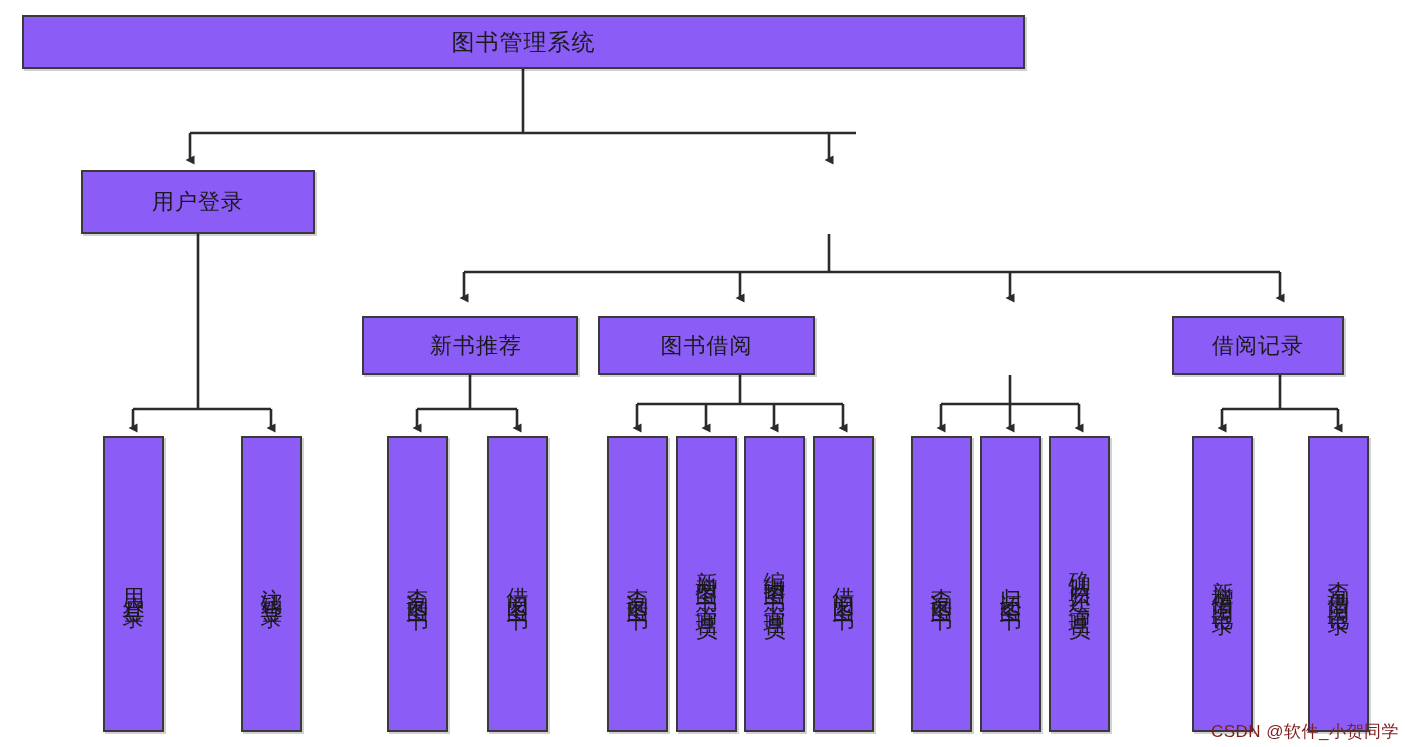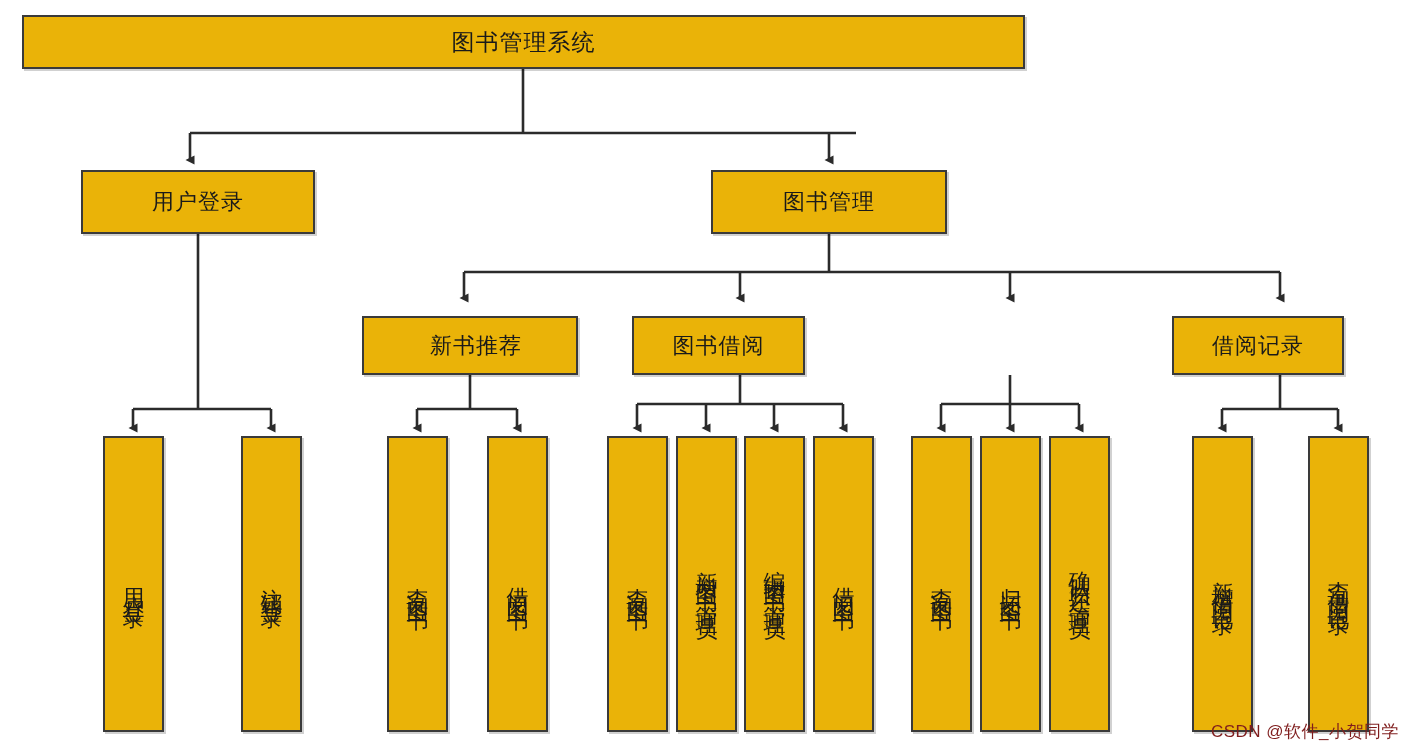--- a/index.html
+++ b/index.html
@@ -23,21 +23,21 @@
     position: absolute;
     left: 0;
     top: 0;
     width: 1405px;
     height: 747px;
     pointer-events: none;
   }
   .node {
     position: absolute;
     box-sizing: border-box;
-    background: #eab308;
+    background: #8b5cf6;
     border: 2.5px solid #3a3a3a;
     box-shadow: 2px 2px 0 rgba(0,0,0,0.18);
     display: flex;
     align-items: center;
     justify-content: center;
     color: #1a1a1a;
   }
   .node-label {
     display: block;
     text-align: center;
@@ -131,28 +131,25 @@
     </g>
   </svg>
 
   <div class="node root horizontal" style="left:22px; top:15px; width:1003px; height:54px;">
     <span class="node-label">图书管理系统</span>
   </div>
 
   <div class="node horizontal" style="left:81px; top:170px; width:234px; height:64px;">
     <span class="node-label">用户登录</span>
   </div>
-  <div class="node horizontal" style="left:711px; top:170px; width:236px; height:64px;">
-    <span class="node-label">图书管理</span>
-  </div>
 
   <div class="node horizontal" style="left:362px; top:316px; width:216px; height:59px;padding-left:12px;">
     <span class="node-label">新书推荐</span>
   </div>
-  <div class="node horizontal" style="left:632px; top:316px; width:173px; height:59px;">
+  <div class="node horizontal" style="left:598px; top:316px; width:217px; height:59px;">
     <span class="node-label">图书借阅</span>
   </div>
   <div class="node horizontal" style="left:1172px; top:316px; width:172px; height:59px;">
     <span class="node-label">借阅记录</span>
   </div>
 
   <div class="node vertical" style="left:103px; top:436px; width:61px; height:296px;">
     <span class="node-label">用户登录</span>
   </div>
   <div class="node vertical" style="left:241px; top:436px; width:61px; height:296px;">

